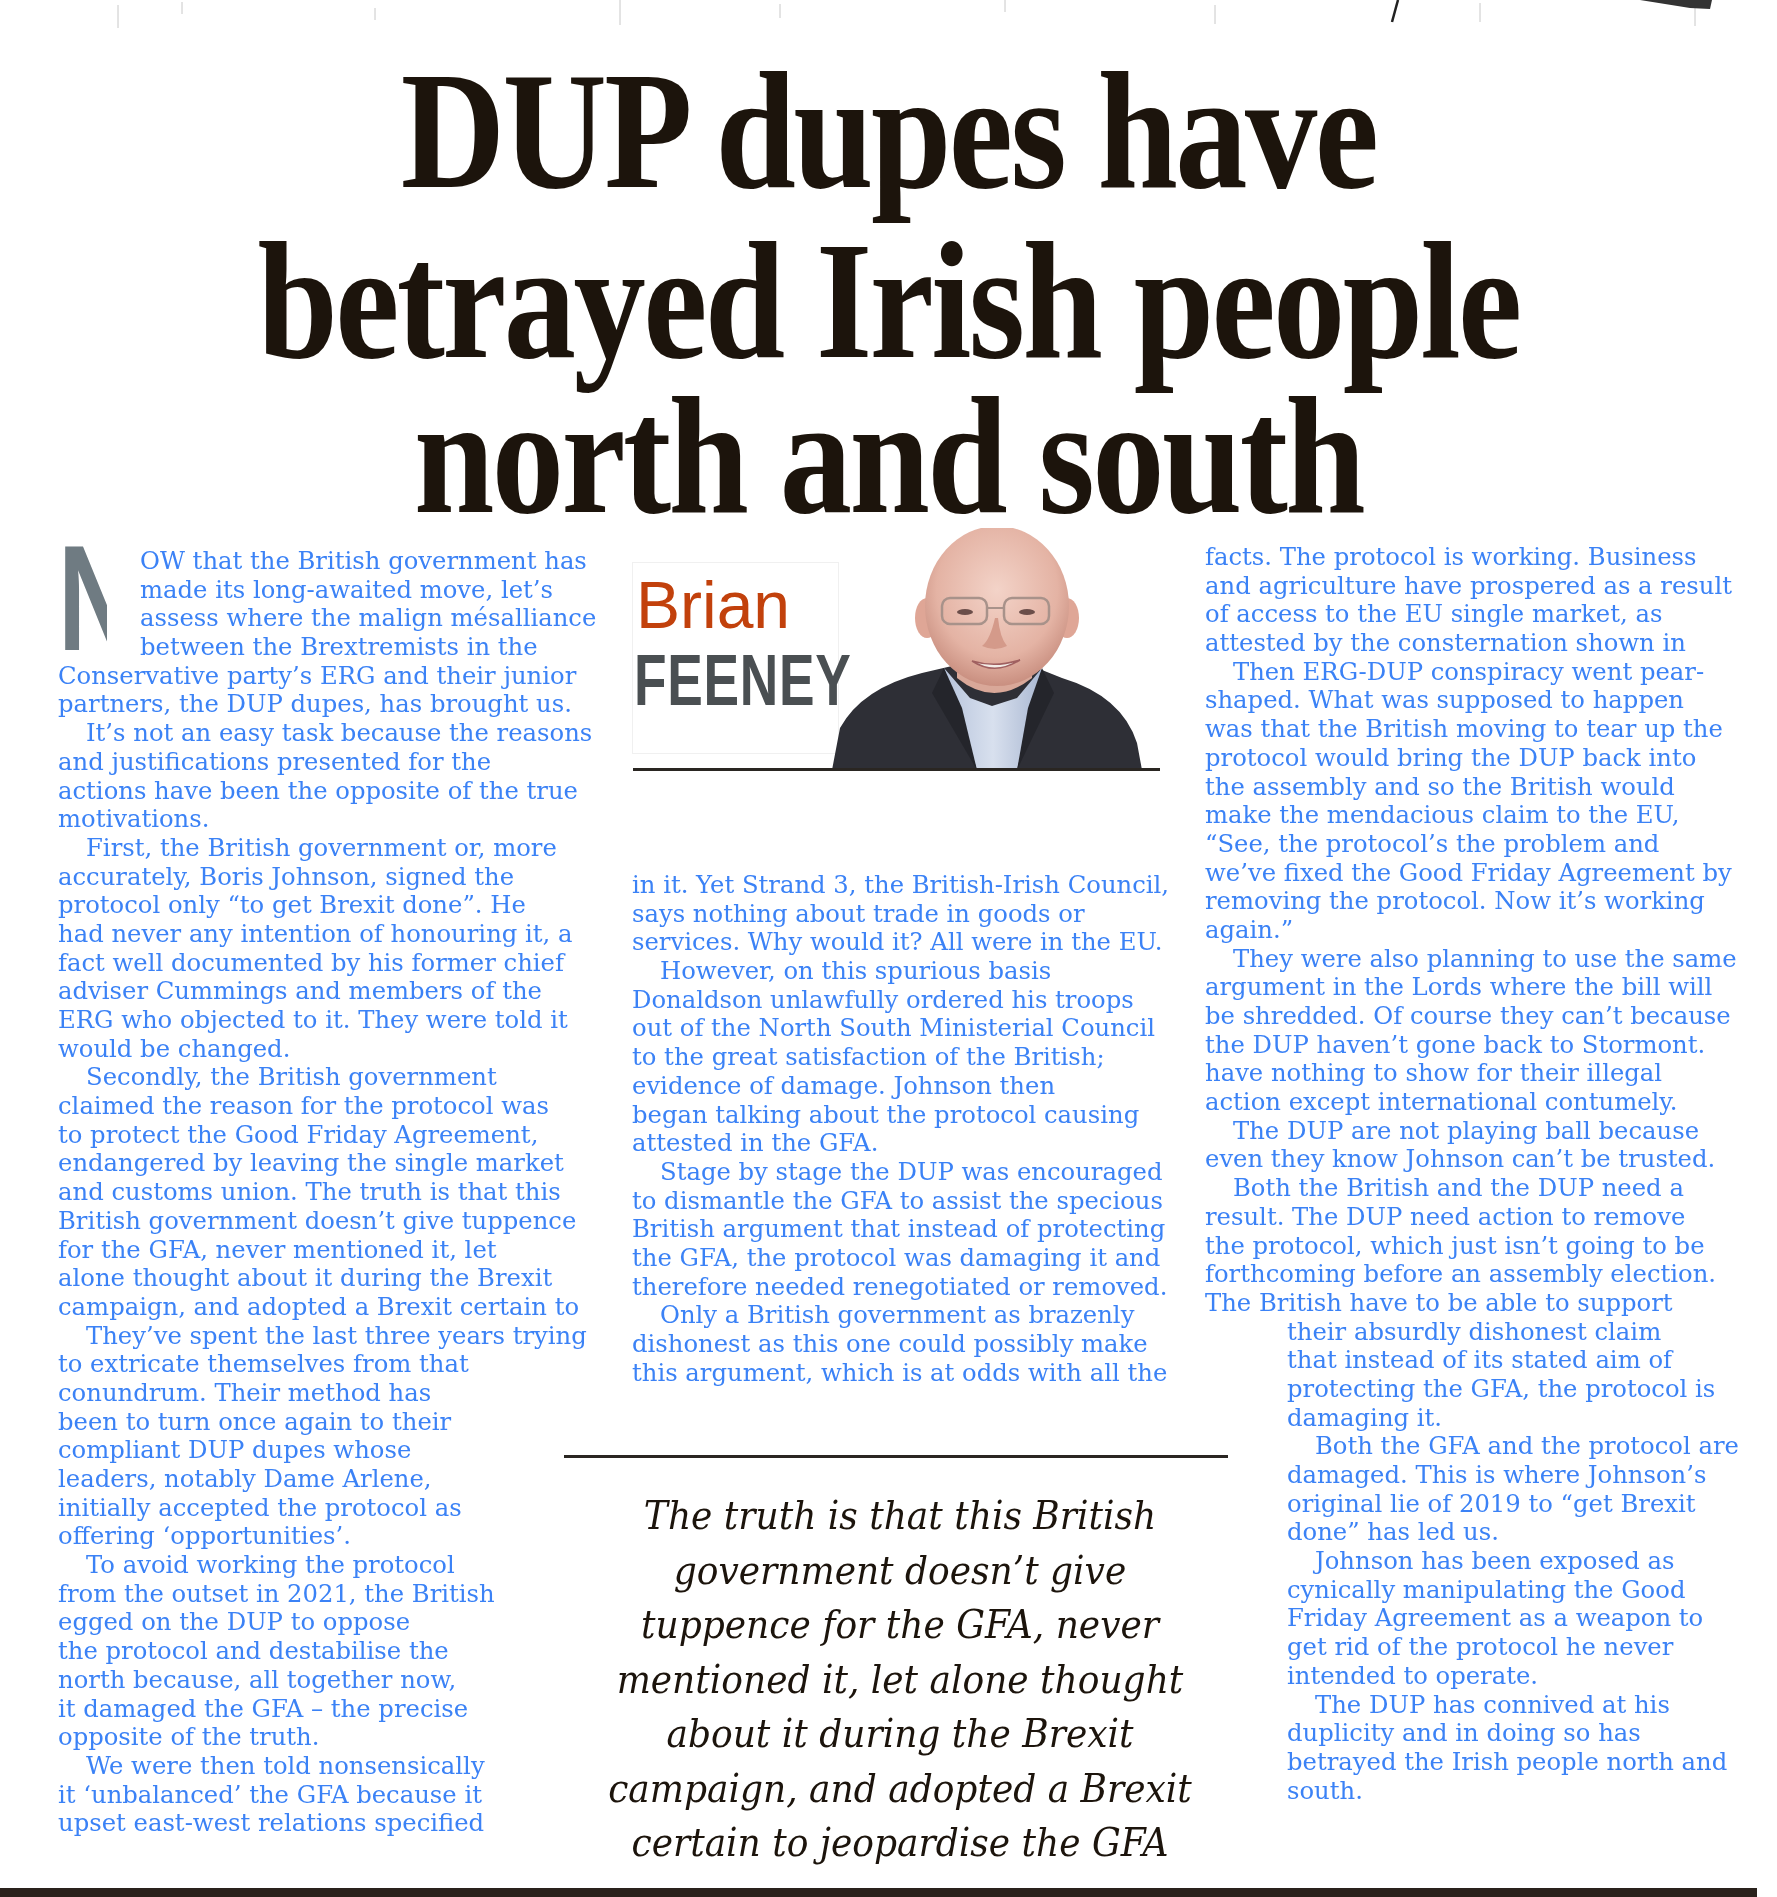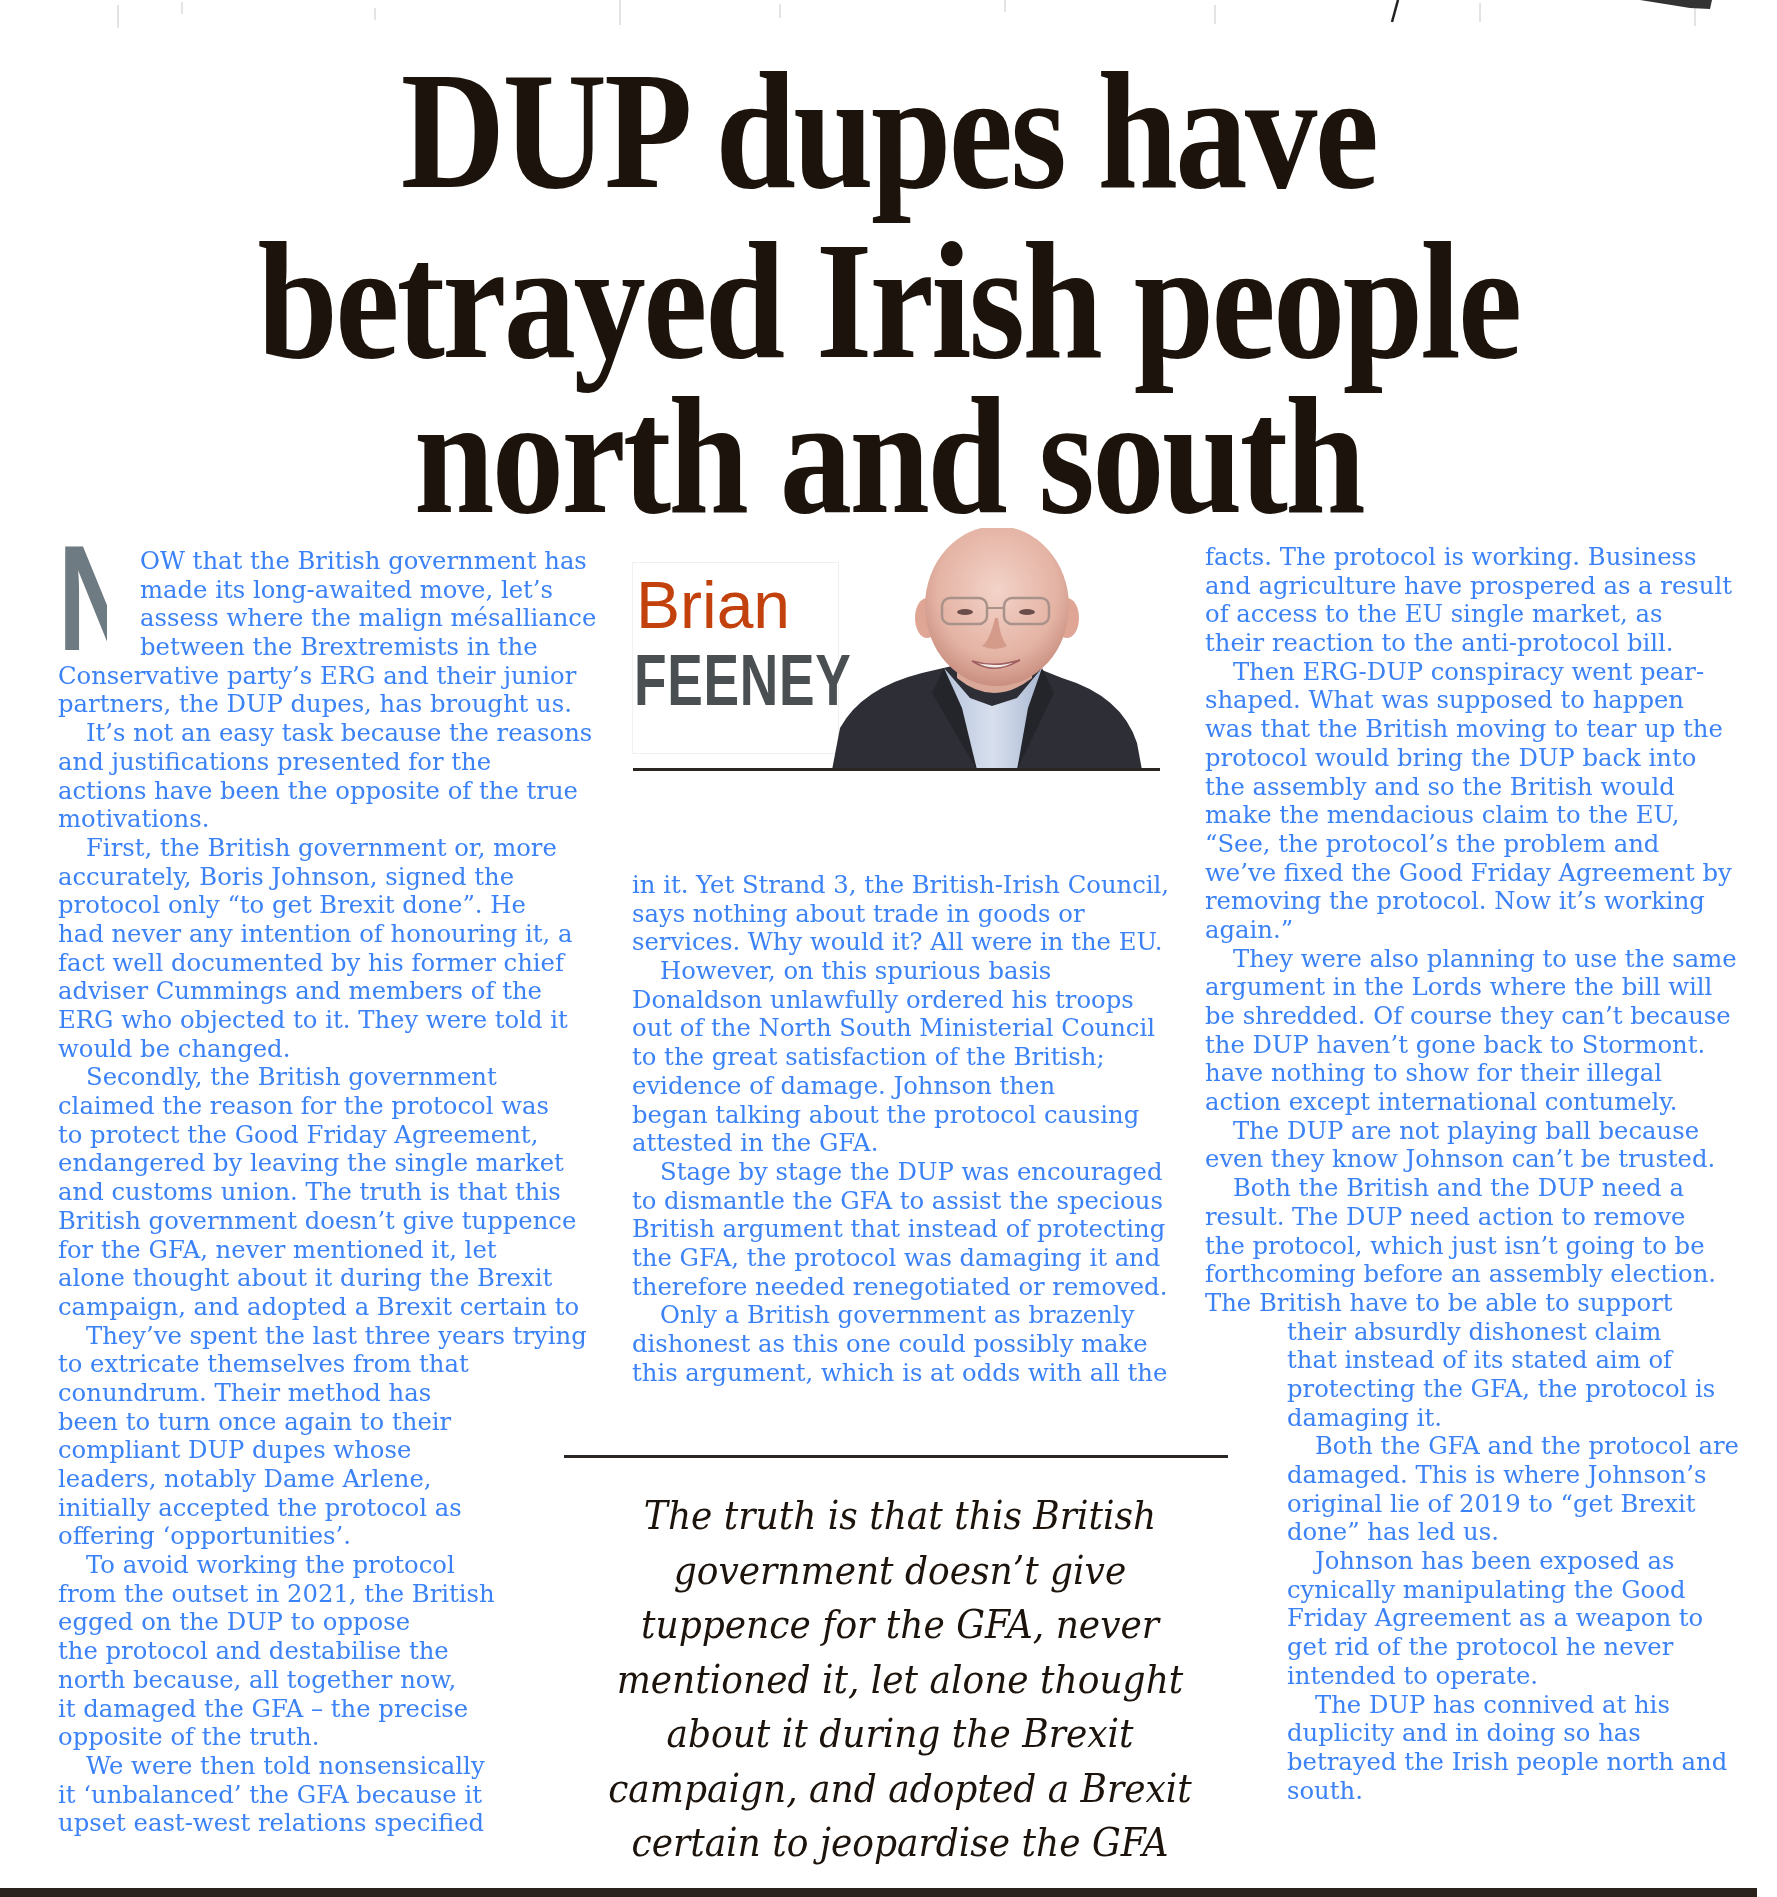--- a/index.html
+++ b/index.html
@@ -199,21 +199,21 @@
     <span class="ln">therefore needed renegotiated or removed.</span>
     <span class="ln ind">Only a British government as brazenly</span>
     <span class="ln">dishonest as this one could possibly make</span>
     <span class="ln">this argument, which is at odds with all the</span>
   </div>
 
 <div class="col col3" id="col3">
     <span class="ln">facts. The protocol is working. Business</span>
     <span class="ln">and agriculture have prospered as a result</span>
     <span class="ln">of access to the EU single market, as</span>
-    <span class="ln">their reaction to the anti-protocol bill.</span>
+    <span class="ln">attested by the consternation shown in</span>
     <span class="ln ind">Then ERG-DUP conspiracy went pear-</span>
     <span class="ln">shaped. What was supposed to happen</span>
     <span class="ln">was that the British moving to tear up the</span>
     <span class="ln">protocol would bring the DUP back into</span>
     <span class="ln">the assembly and so the British would</span>
     <span class="ln">make the mendacious claim to the EU,</span>
     <span class="ln">“See, the protocol’s the problem and</span>
     <span class="ln">we’ve fixed the Good Friday Agreement by</span>
     <span class="ln">removing the protocol. Now it’s working</span>
     <span class="ln">again.”</span>

